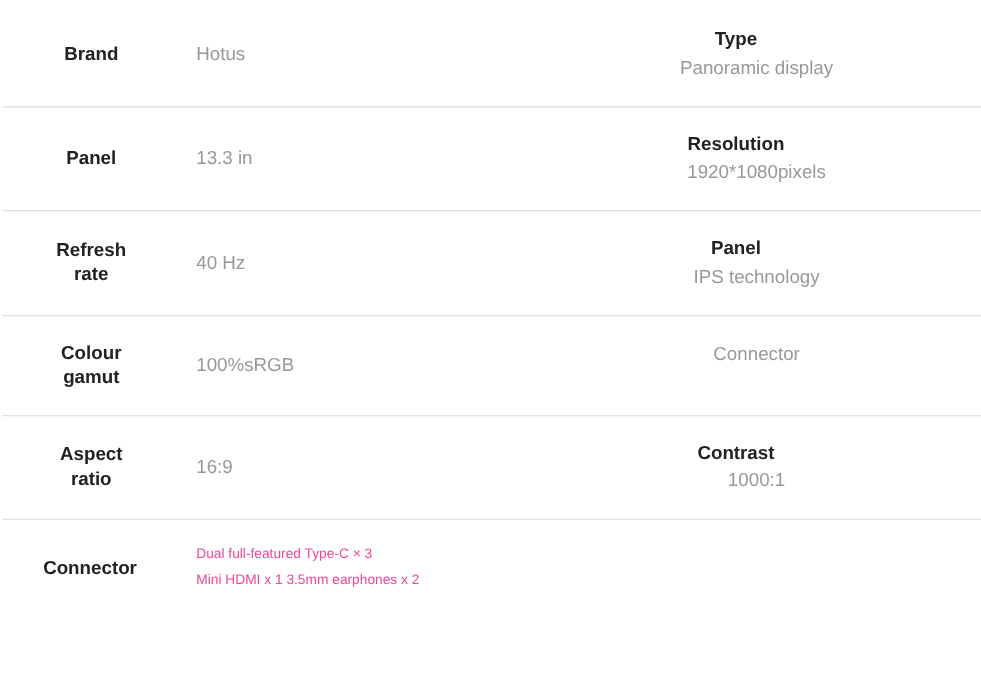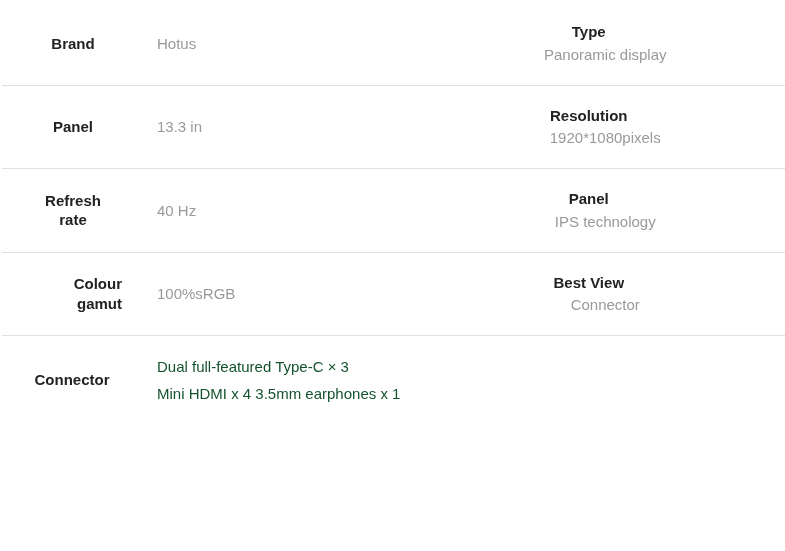--- a/index.html
+++ b/index.html
@@ -76,22 +76,22 @@
       text-align: center;
     }
 
     .spec-row-full .spec-value {
       display: flex;
       flex-direction: column;
       gap: 4px;
     }
 
     .connector-line {
-      font-size: 15px;
-      color: #14532d;
+      font-size: 11px;
+      color: #ec4899;
     }
   </style>
 </head>
 <body>
 
 <div class="spec-table">
 
 <div class="spec-row">
       <div class="spec-half">
         <div class="spec-label" style="white-space: pre-line;">Brand</div>
@@ -118,29 +118,39 @@
 rate</div>
         <div class="spec-value">40 Hz</div>
       </div>
       <div class="spec-half">
         <div class="spec-label" style="white-space: pre-line;">Panel</div>
         <div class="spec-value">IPS technology</div>
       </div>
     </div>
     <div class="spec-row">
       <div class="spec-half">
-        <div class="spec-label" style="white-space: pre-line; text-align: right;">Colour
+        <div class="spec-label" style="white-space: pre-line;">Colour
 gamut</div>
         <div class="spec-value">100%sRGB</div>
       </div>
       <div class="spec-half">
-        <div class="spec-label" style="white-space: pre-line;">Best View</div>
         <div class="spec-value">Connector</div>
+      </div>
+    </div>
+    <div class="spec-row">
+      <div class="spec-half">
+        <div class="spec-label" style="white-space: pre-line;">Aspect
+ratio</div>
+        <div class="spec-value">16:9</div>
+      </div>
+      <div class="spec-half">
+        <div class="spec-label" style="white-space: pre-line;">Contrast</div>
+        <div class="spec-value">1000:1</div>
       </div>
     </div>
     <div class="spec-row-full">
       <div class="spec-label">Connector</div>
       <div class="spec-value">
         <div class="connector-line">Dual full-featured Type-C × 3</div>
-        <div class="connector-line">Mini HDMI x 4    3.5mm earphones x 1</div>
+        <div class="connector-line">Mini HDMI x 1    3.5mm earphones x 2</div>
       </div>
     </div>
   </div>
 
 </body></html>

